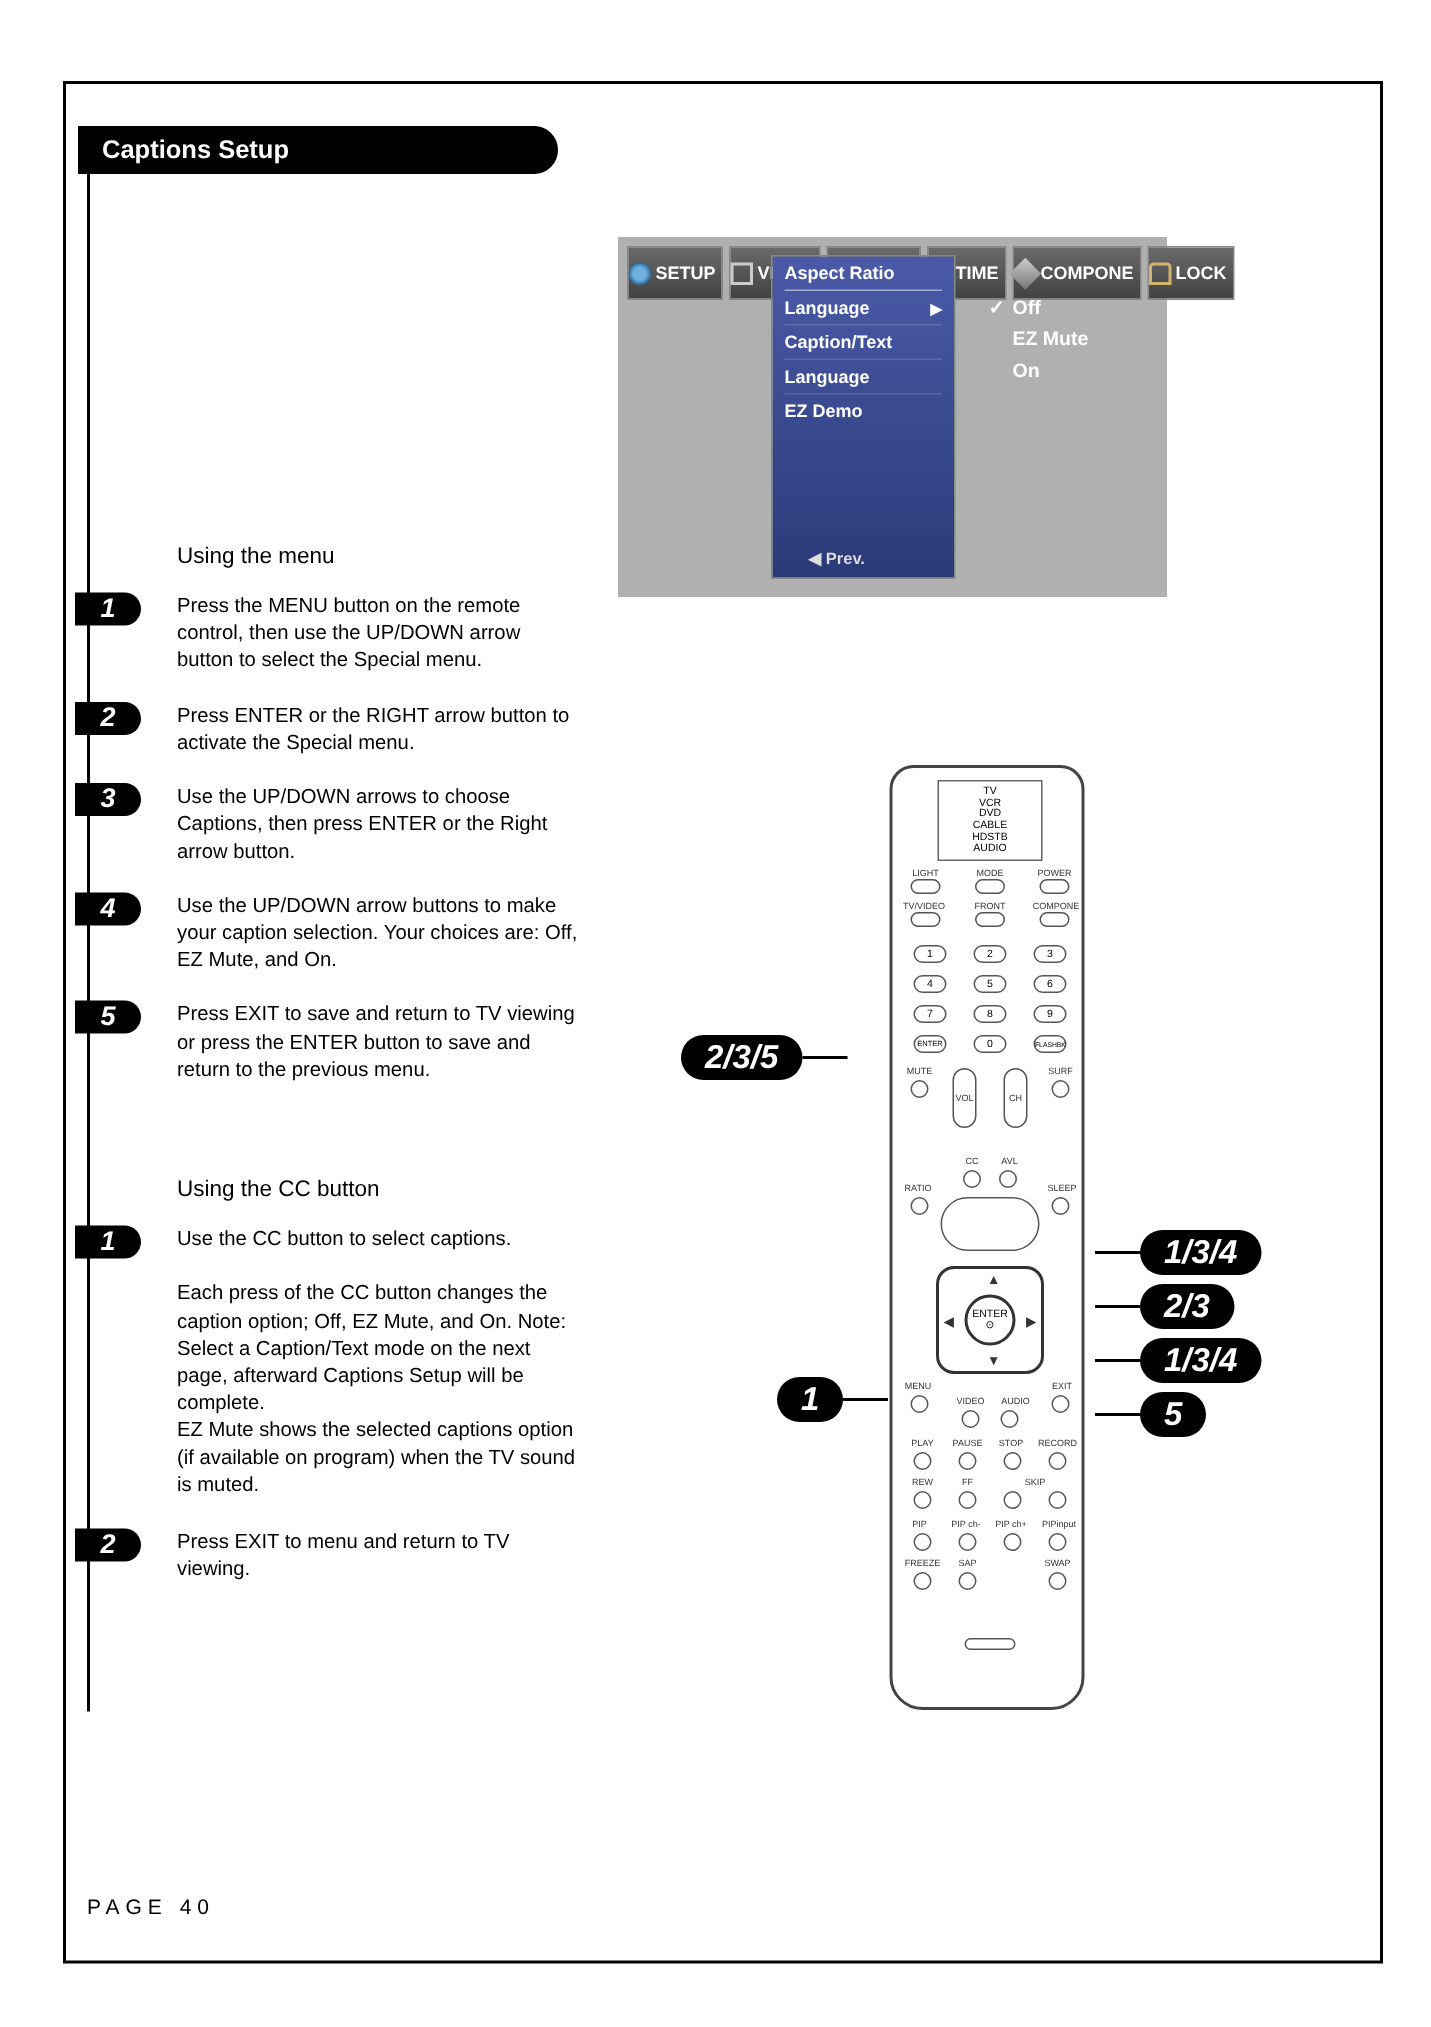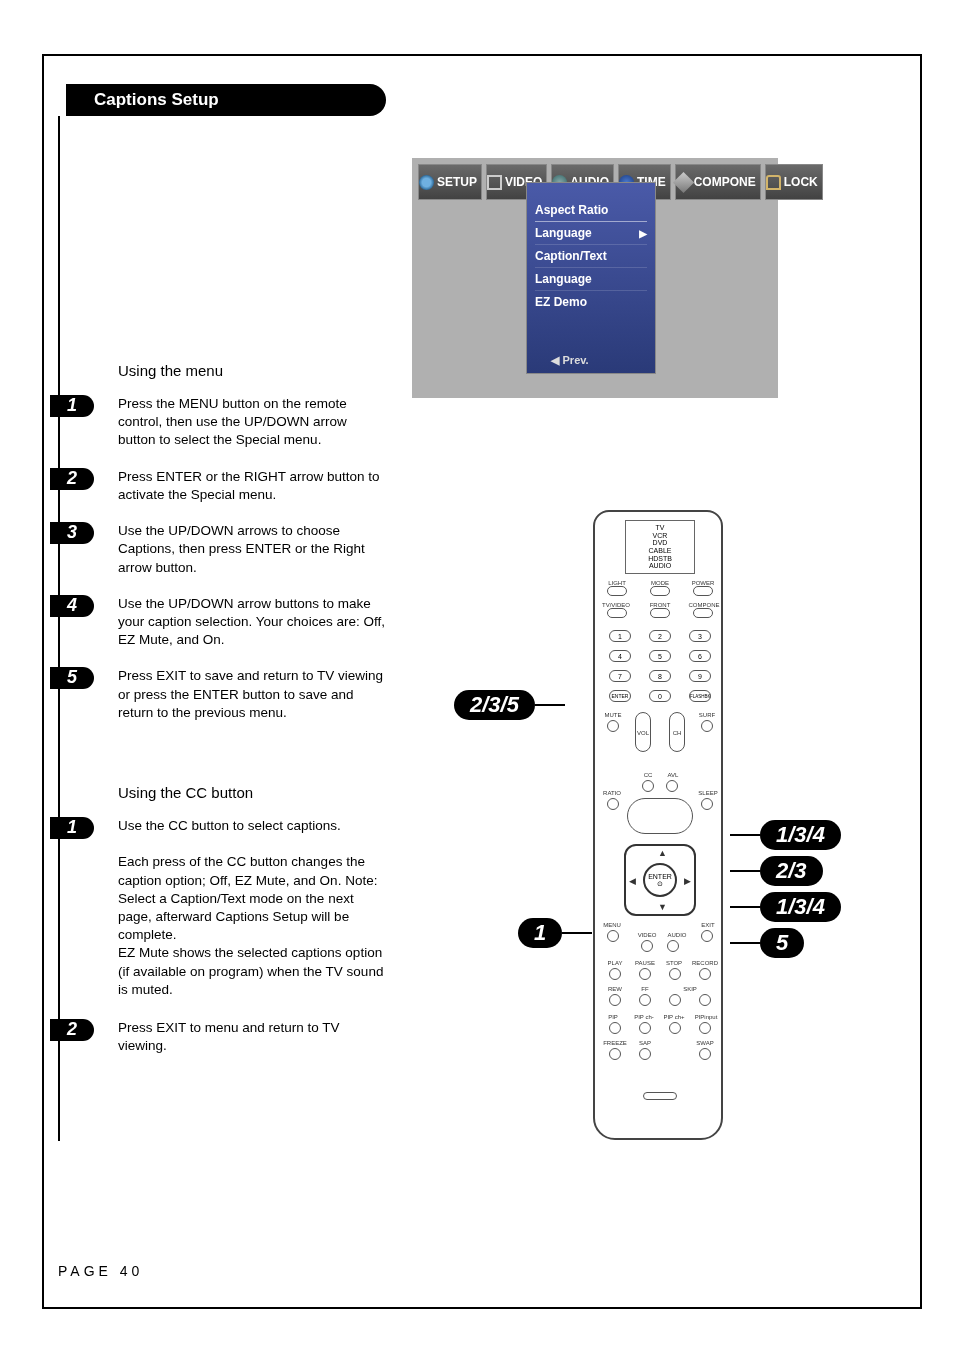--- a/index.html
+++ b/index.html
@@ -10,29 +10,29 @@
     height: 1351px;
     position: relative;
   }
   .page-frame {
     position: absolute;
     top: 54px; left: 42px; right: 32px; bottom: 42px;
     border: 2px solid #000;
   }
   .title-bar {
     position: absolute;
-    top: 84px; left: 66px;
+    top: 84px; left: 52px;
     width: 320px; height: 32px;
     background: #000;
     border-radius: 0 16px 16px 0;
     color: #fff;
     font-weight: bold;
     font-size: 17px;
     display: flex; align-items: center;
-    padding-left: 28px;
+    padding-left: 16px;
   }
   .vline {
     position: absolute;
     top: 116px; left: 58px;
     width: 2px; bottom: 210px;
     background: #000;
   }
 
   
   .osd {
@@ -54,25 +54,25 @@
     gap: 3px;
   }
   .osd-tab .ticon { width:15px; height:15px; display:inline-block; }
   .ti-setup { background: radial-gradient(circle, #6fb0e0 40%, #2d6a9a 70%); border-radius:50%; }
   .ti-video { border:2px solid #ccc; width:13px; height:10px; }
   .ti-audio { background: radial-gradient(circle,#8aa,#366); border-radius:50%; }
   .ti-time  { background: radial-gradient(circle,#4a7ad0,#1a3a80); border-radius:50%; }
   .ti-special { width:14px;height:14px; background: linear-gradient(135deg,#ccc,#777); transform: rotate(45deg); }
   .ti-lock { width:11px;height:13px; border:2px solid #d2b46a; border-radius:3px 3px 0 0; position:relative; }
   .osd-mid {
-    width: 130px; margin: 20px;
+    width: 130px; margin: 8px;
     background: linear-gradient(#4a5aa8,#2a3a78);
     border: 1px solid #888;
     color: #fff; font-size: 12px; font-weight: bold;
-    padding: 16px 8px;
+    padding: 0 8px;
     position: relative;
   }
   .osd-mid .mi { padding: 4px 0; border-bottom: 1px solid rgba(255,255,255,0.15); position:relative;}
   .osd-mid .mi:first-child { border-bottom: 1px solid rgba(255,255,255,0.5);}
   .osd-mid .mi.sel .tri { position:absolute; right:0; top:6px; color:#fff; font-size:10px;}
   .osd-mid .prev { position:absolute; bottom:6px; left:24px; font-size:11px; color:#ddd;}
   .osd-right {
     width: 128px; margin: 2px 2px 2px 6px;
     color: #fff; font-size: 13px; font-weight: bold;
     padding: 30px 8px 8px;
@@ -207,20 +207,25 @@
         <span>LOCK</span>
       </div>
   </div>
   <div class="osd-mid">
     <div class="mi">Aspect Ratio</div>
     <div class="mi sel"><span>Language</span><span class="tri">▶</span></div>
     <div class="mi">Caption/Text</div>
     <div class="mi">Language</div>
     <div class="mi" style="border-bottom:none">EZ Demo</div>
     <div class="prev">◀ Prev.</div>
+  </div>
+  <div class="osd-right">
+    <div class="opt sel">Off</div>
+    <div class="opt">EZ Mute</div>
+    <div class="opt">On</div>
   </div>
 </div>
 
 <div class="instructions">
   <div class="sect-head">Using the menu</div>
 
   <div class="step-row">
     <div class="step-num">1</div>
     <div class="step-text">Press the MENU button on the remote control, then use the UP/DOWN arrow button to select the Special menu.</div>
   </div>

